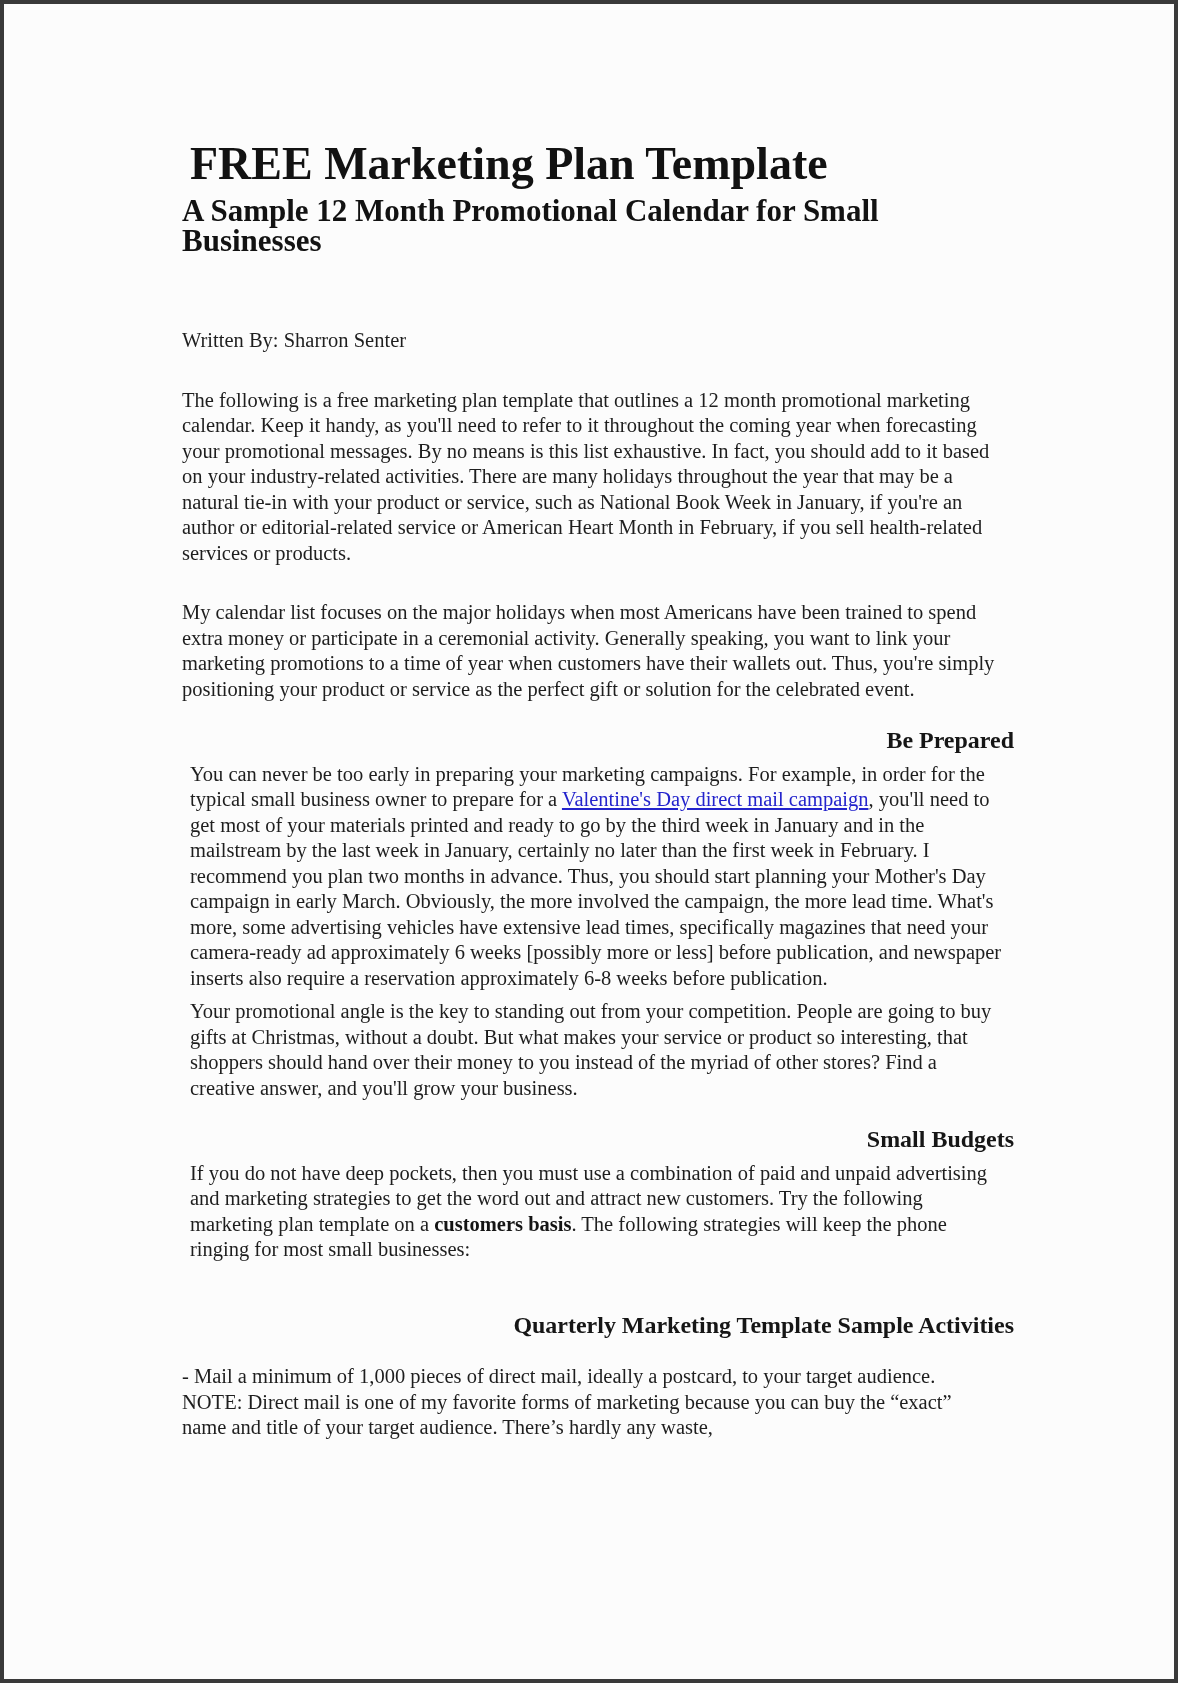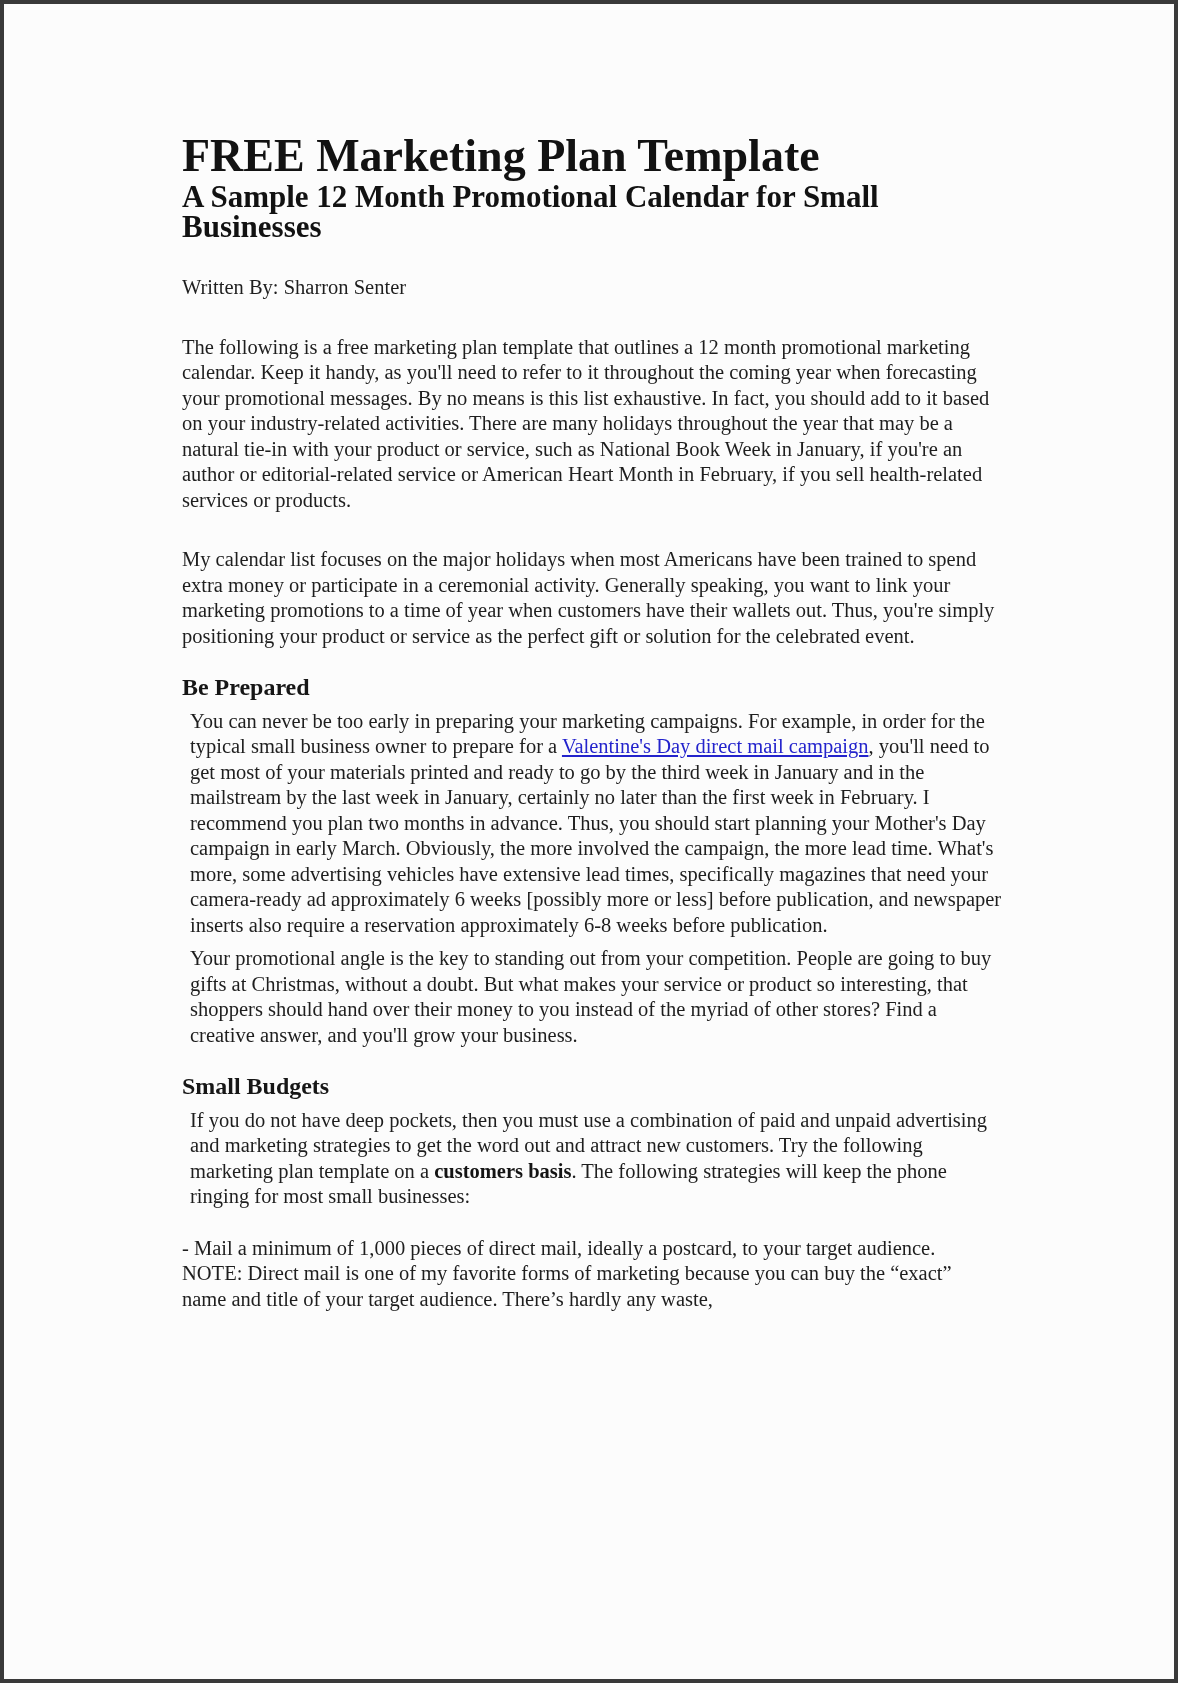--- a/index.html
+++ b/index.html
@@ -23,40 +23,41 @@
     width: 100%;
     color: #1e1e1e;
     font-size: 20.5px;
     line-height: 25.5px;
   }
   .doc-title {
     font-size: 46px;
     line-height: 48px;
     font-weight: bold;
     color: #121212;
-    margin: 0;
+    margin: 8px;
   }
   .doc-subtitle {
     font-size: 31px;
     line-height: 30px;
     font-weight: bold;
     color: #121212;
     margin: 2px 0 0 0;
   }
   .byline {
-    margin-top: 33px;
+    margin-top: 72px;
   }
   .para {
     margin: 34px 0 0 0;
     max-width: 838px;
   }
   .section-heading {
     font-weight: bold;
     margin: 26px 0 0 0;
     color: #161616;
+    text-align: right;
   }
   .section-body {
     margin: 8px;
     max-width: 838px;
   }
   .big-gap {
     margin-top: 50px;
   }
   .doc-link {
     color: #2323cc;
@@ -85,16 +86,17 @@
     <p class="para">My calendar list focuses on the major holidays when most Americans have been trained to spend extra money or participate in a ceremonial activity. Generally speaking, you want to link your marketing promotions to a time of year when customers have their wallets out. Thus, you're simply positioning your product or service as the perfect gift or solution for the celebrated event.</p>
 
     <h3 class="section-heading">Be Prepared</h3>
     <p class="section-body"><span>You can never be too early in preparing your marketing campaigns. For example, in order for the typical small business owner to prepare for a </span><a href="#" class="doc-link">Valentine's Day direct mail campaign</a><span>, you'll need to get most of your materials printed and ready to go by the third week in January and in the mailstream by the last week in January, certainly no later than the first week in February. I recommend you plan two months in advance. Thus, you should start planning your Mother's Day campaign in early March. Obviously, the more involved the campaign, the more lead time. What's more, some advertising vehicles have extensive lead times, specifically magazines that need your camera-ready ad approximately 6 weeks [possibly more or less] before publication, and newspaper inserts also require a reservation approximately 6-8 weeks before publication.</span></p>
 
     <p class="section-body">Your promotional angle is the key to standing out from your competition. People are going to buy gifts at Christmas, without a doubt. But what makes your service or product so interesting, that shoppers should hand over their money to you instead of the myriad of other stores? Find a creative answer, and you'll grow your business.</p>
 
     <h3 class="section-heading">Small Budgets</h3>
     <p class="section-body"><span>If you do not have deep pockets, then you must use a combination of paid and unpaid advertising and marketing strategies to get the word out and attract new customers. Try the following marketing plan template on a </span><strong>customers basis</strong><span>. The following strategies will keep the phone ringing for most small businesses:</span></p>
 
+    <h3 class="section-heading big-gap">Quarterly Marketing Template Sample Activities</h3>
     <p class="list-item">- Mail a minimum of 1,000 pieces of direct mail, ideally a postcard, to your target audience. NOTE: Direct mail is one of my favorite forms of marketing because you can buy the “exact” name and title of your target audience. There’s hardly any waste,</p>
 
   </div>
 </div>
 
 </body></html>

